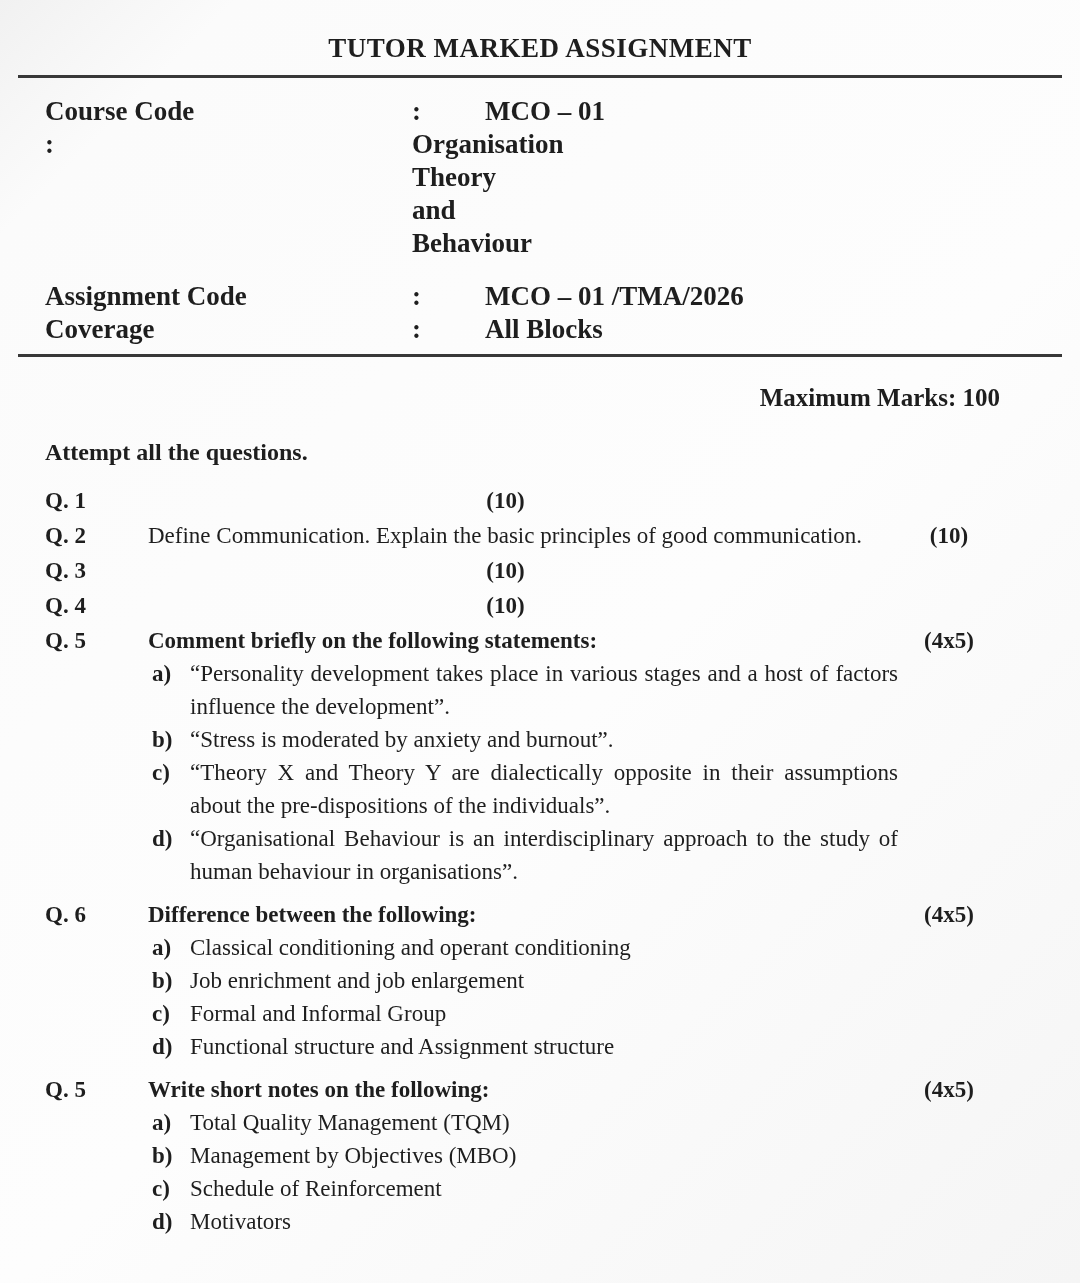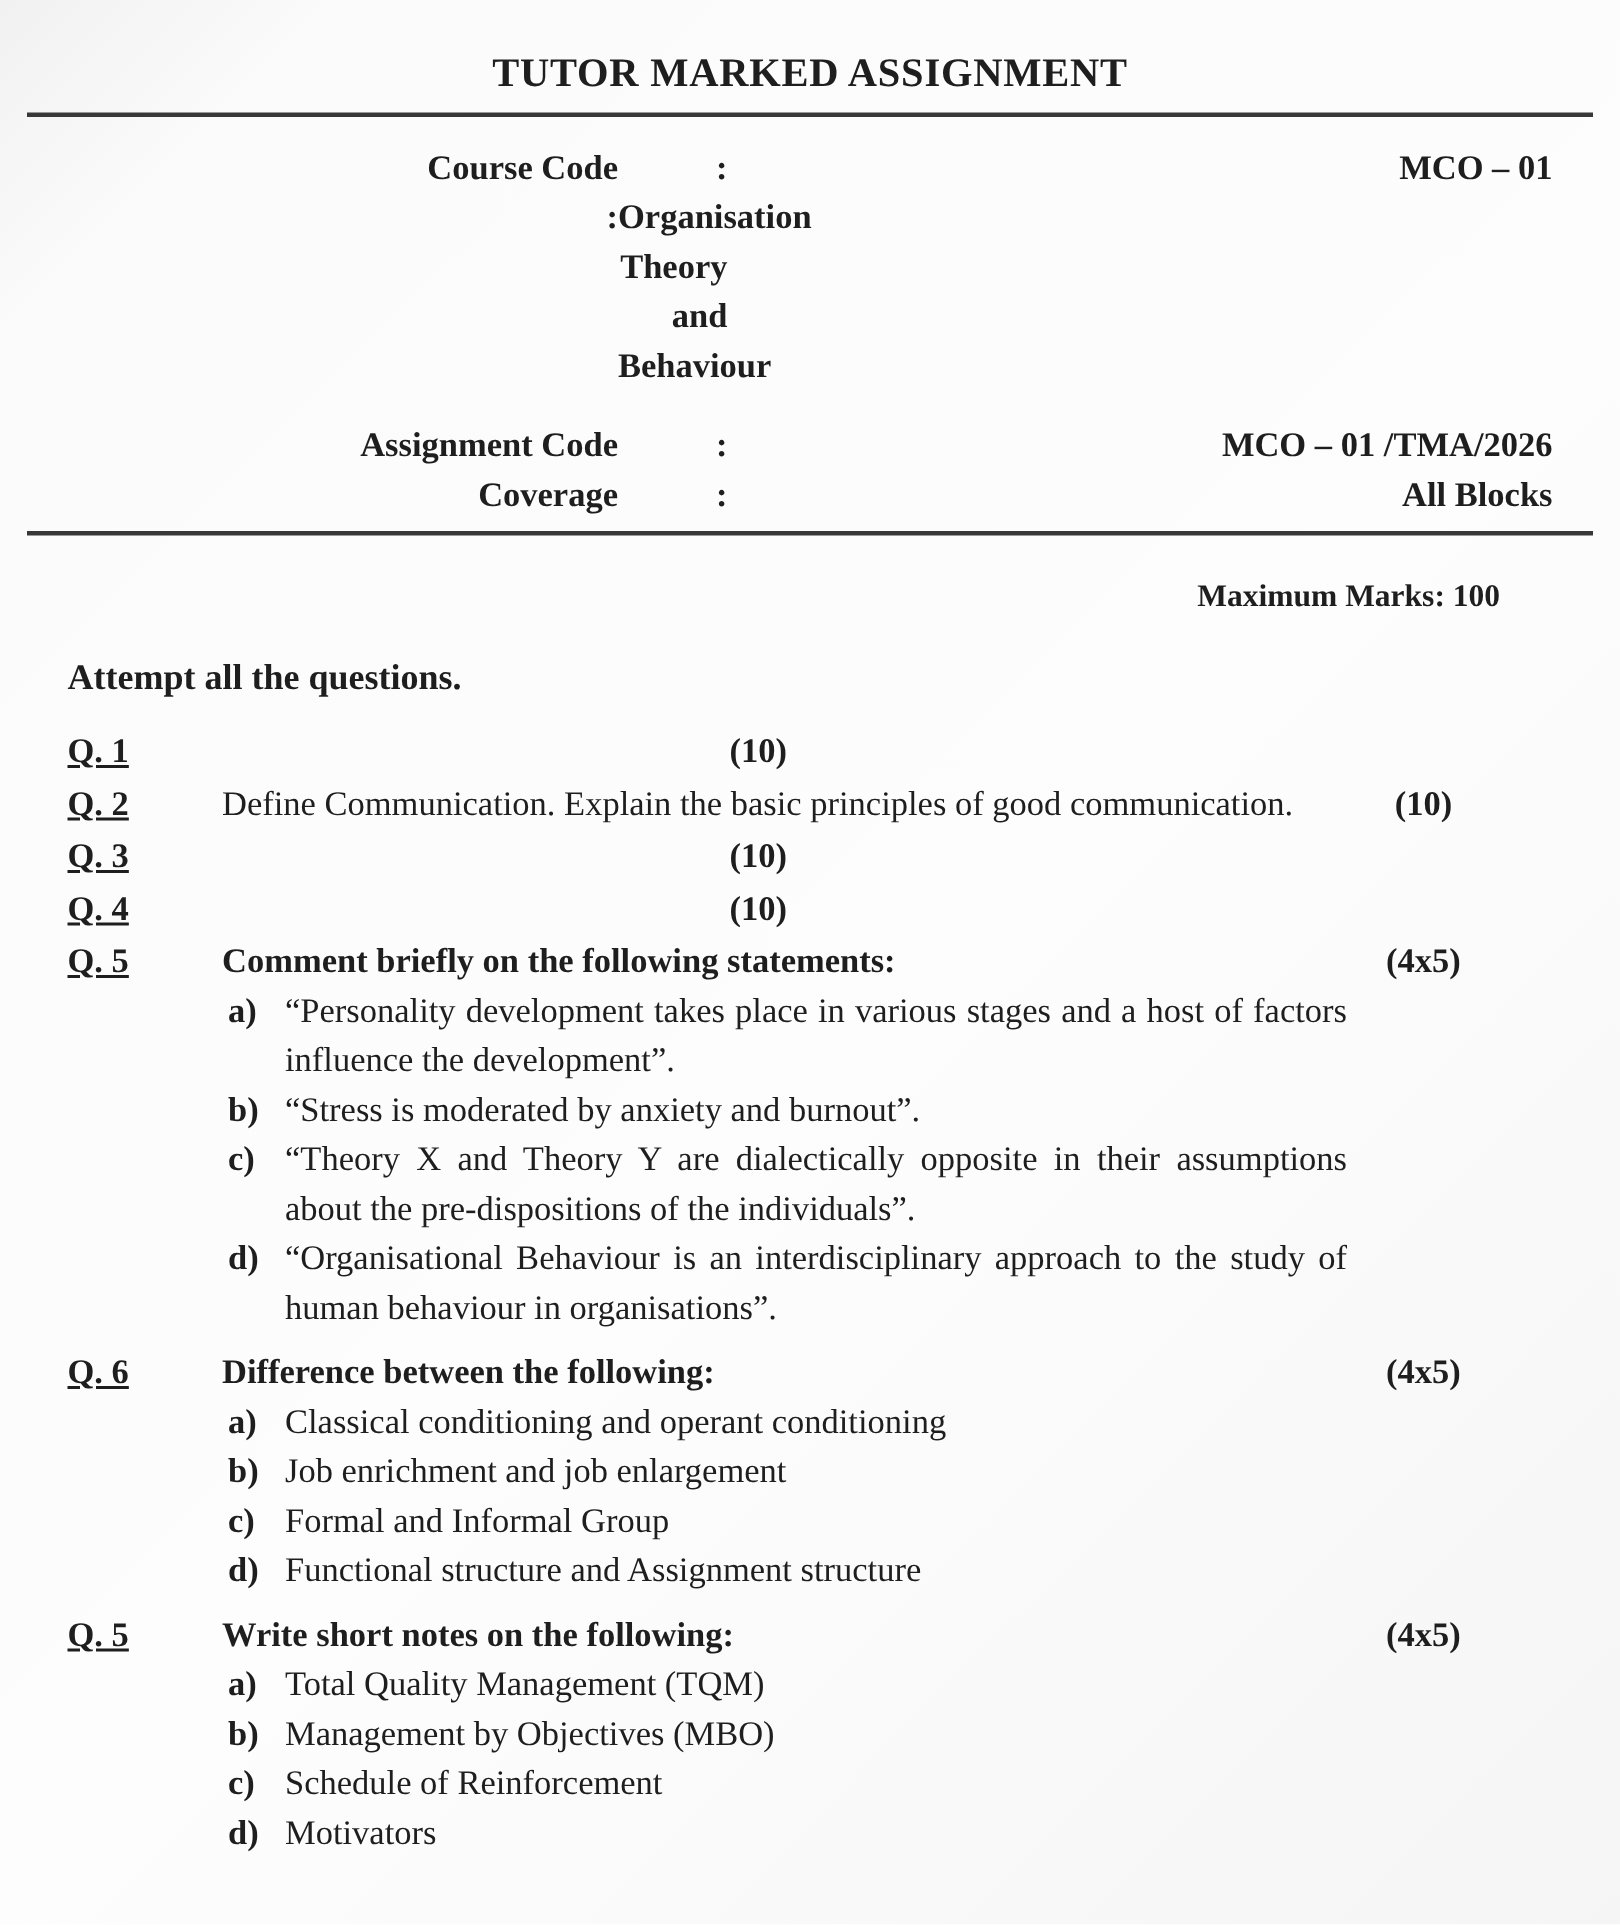--- a/index.html
+++ b/index.html
@@ -27,49 +27,48 @@
     background: #383838;
     margin-left: -27px;
     margin-right: -27px;
   }
   .meta-block { margin-top: 17px; }
   .meta-group-gap { height: 20px; }
   .meta-row {
     display: grid;
     grid-template-columns: 367px 73px 1fr;
     font-weight: bold;
-    font-size: 23px;
-    line-height: 33px;
-    text-align: right;
+    font-size: 27px;
+    line-height: 33px;
   }
   .rule-2 { margin-top: 8px; }
   .max-marks {
     margin-top: 24px;
     text-align: right;
     padding-right: 35px;
     font-weight: bold;
-    font-size: 21px;
+    font-size: 25px;
     line-height: 33px;
   }
   .instructions {
     margin-top: 22px;
     font-weight: bold;
     font-size: 24px;
     line-height: 33px;
   }
   .questions { margin-top: 15px; }
   .question {
     display: grid;
     grid-template-columns: 103px 750px 1fr;
     margin-bottom: 2px;
     font-size: 23px;
     line-height: 33px;
   }
   .question.section-gap { margin-top: 10px; }
-  .q-no { font-weight: bold; text-decoration: underline; }
+  .q-no { font-weight: bold; }
   .q-marks {
     font-weight: bold;
     text-align: center;
     padding-right: 35px;
   }
   .q-text { text-align: justify; }
   .q-text.bold { font-weight: bold; text-align: left; }
   .sub-item { display: flex; padding-left: 4px; }
   .sub-letter { font-weight: bold; width: 38px; flex: 0 0 38px; }
   .sub-text { flex: 1; text-align: justify; }

